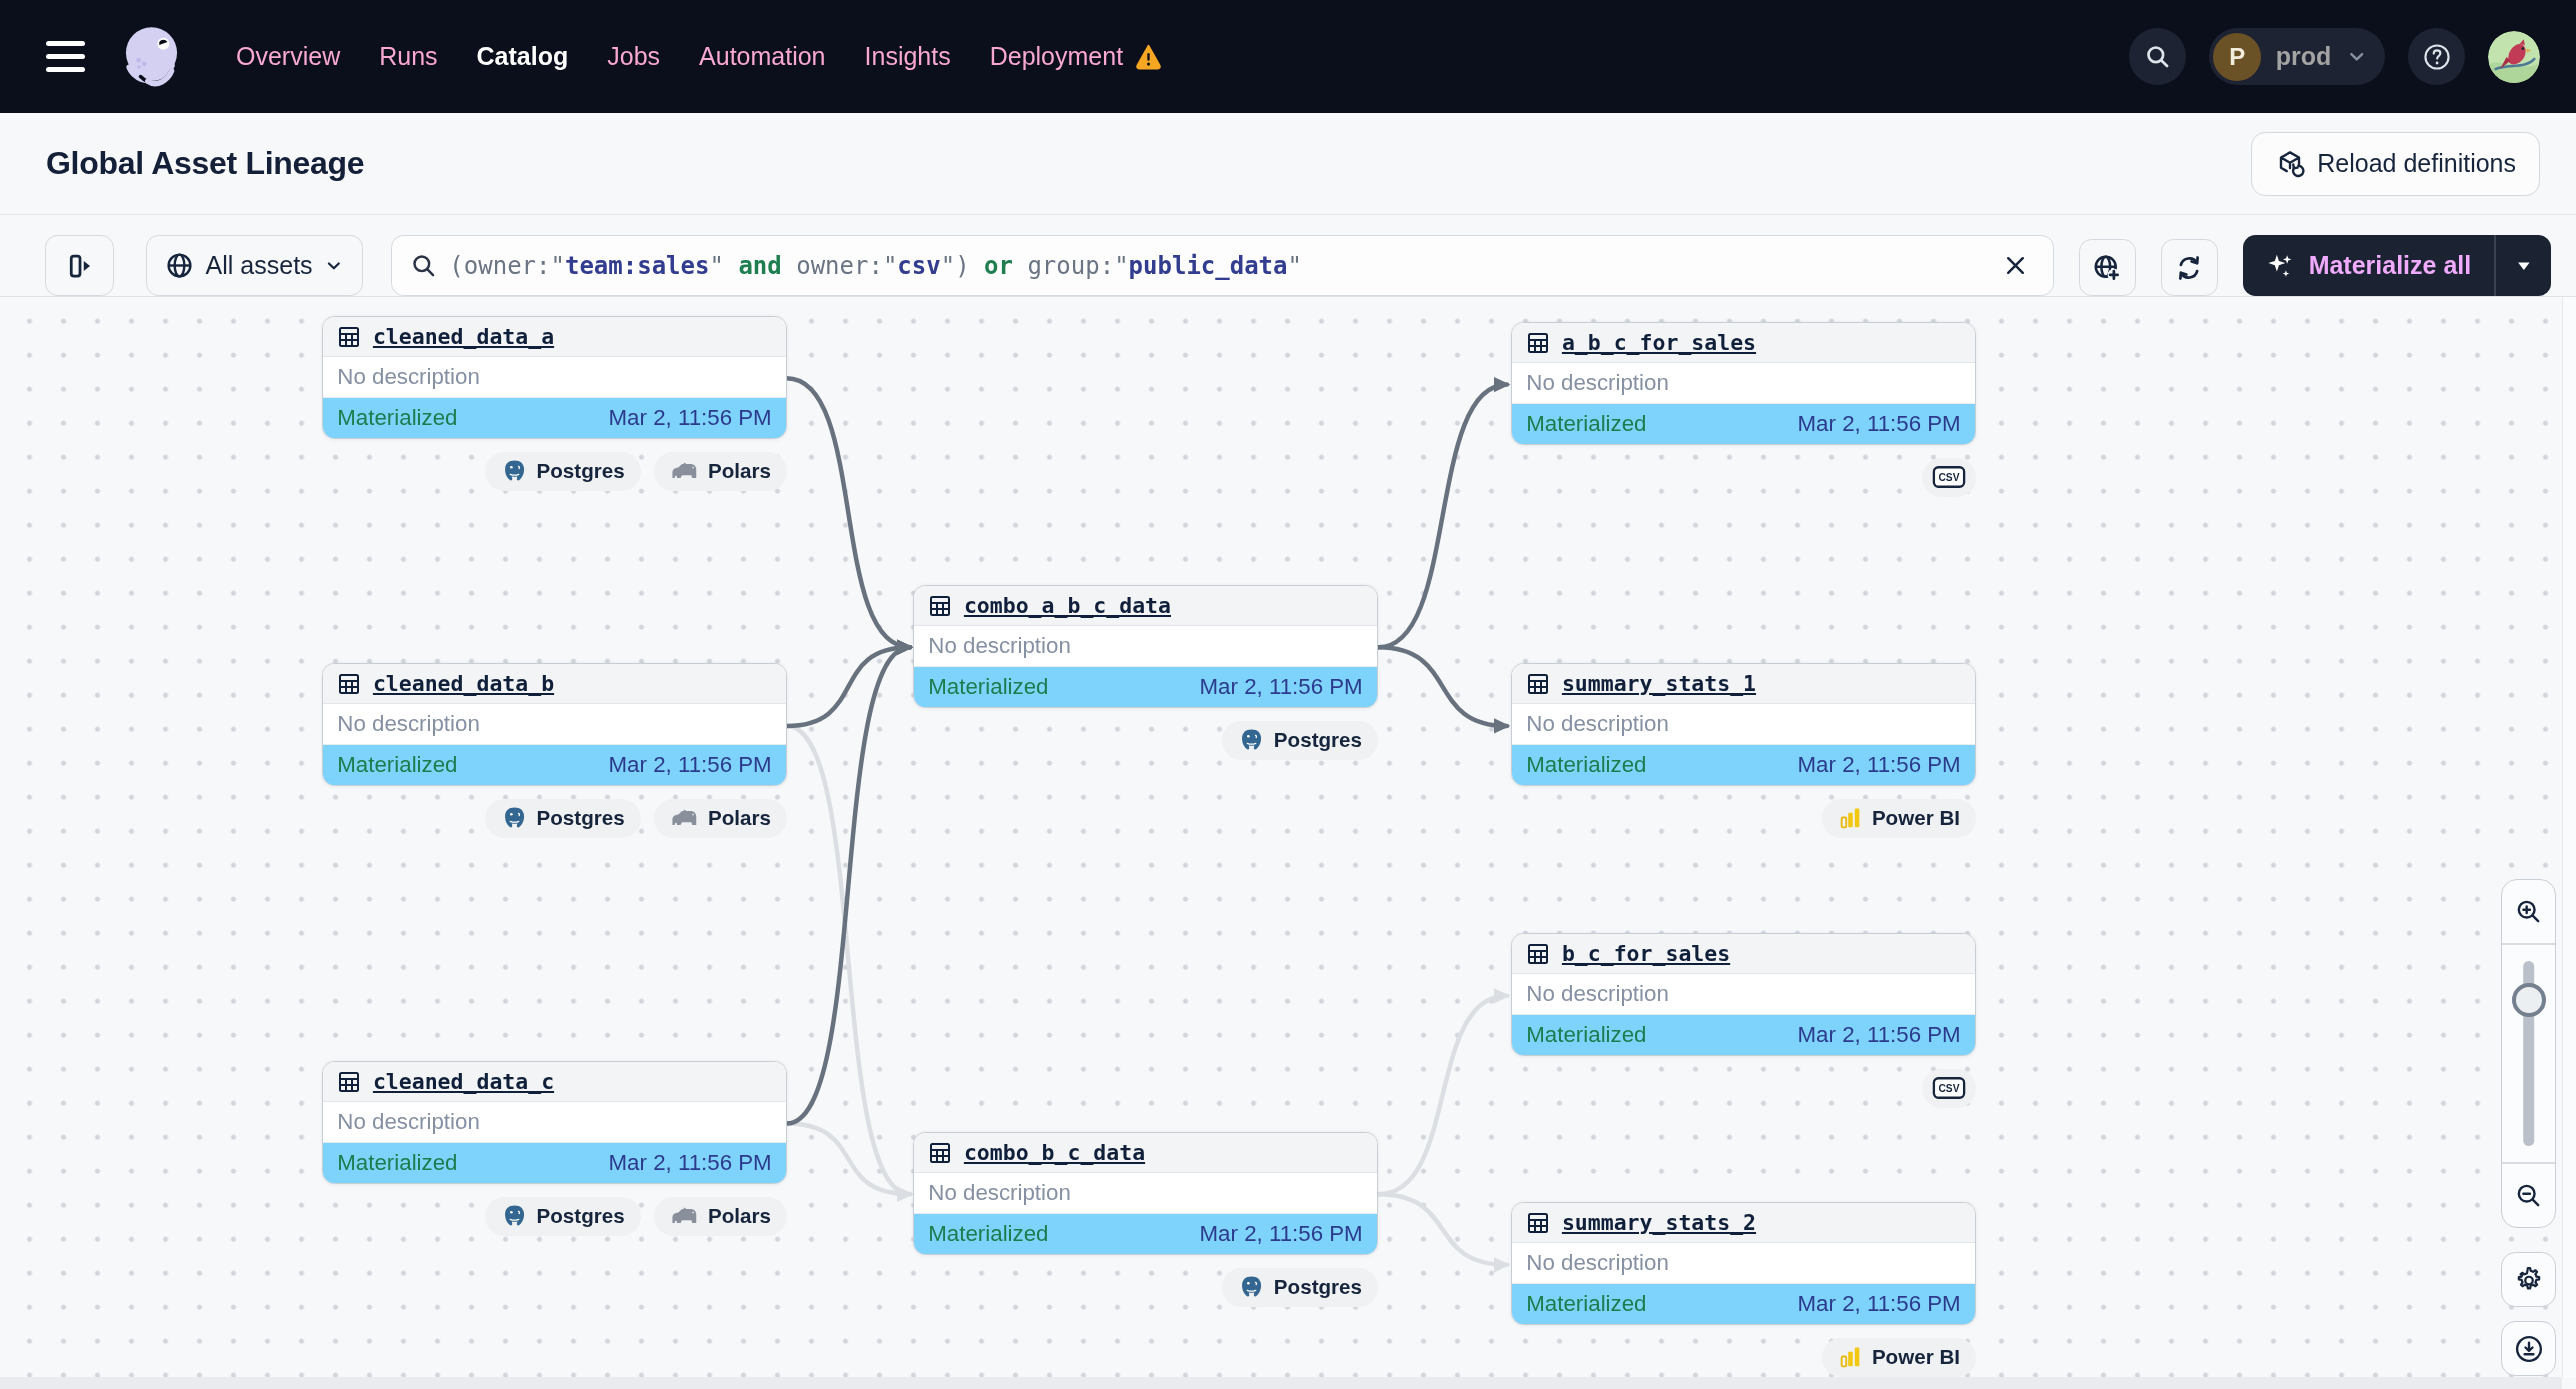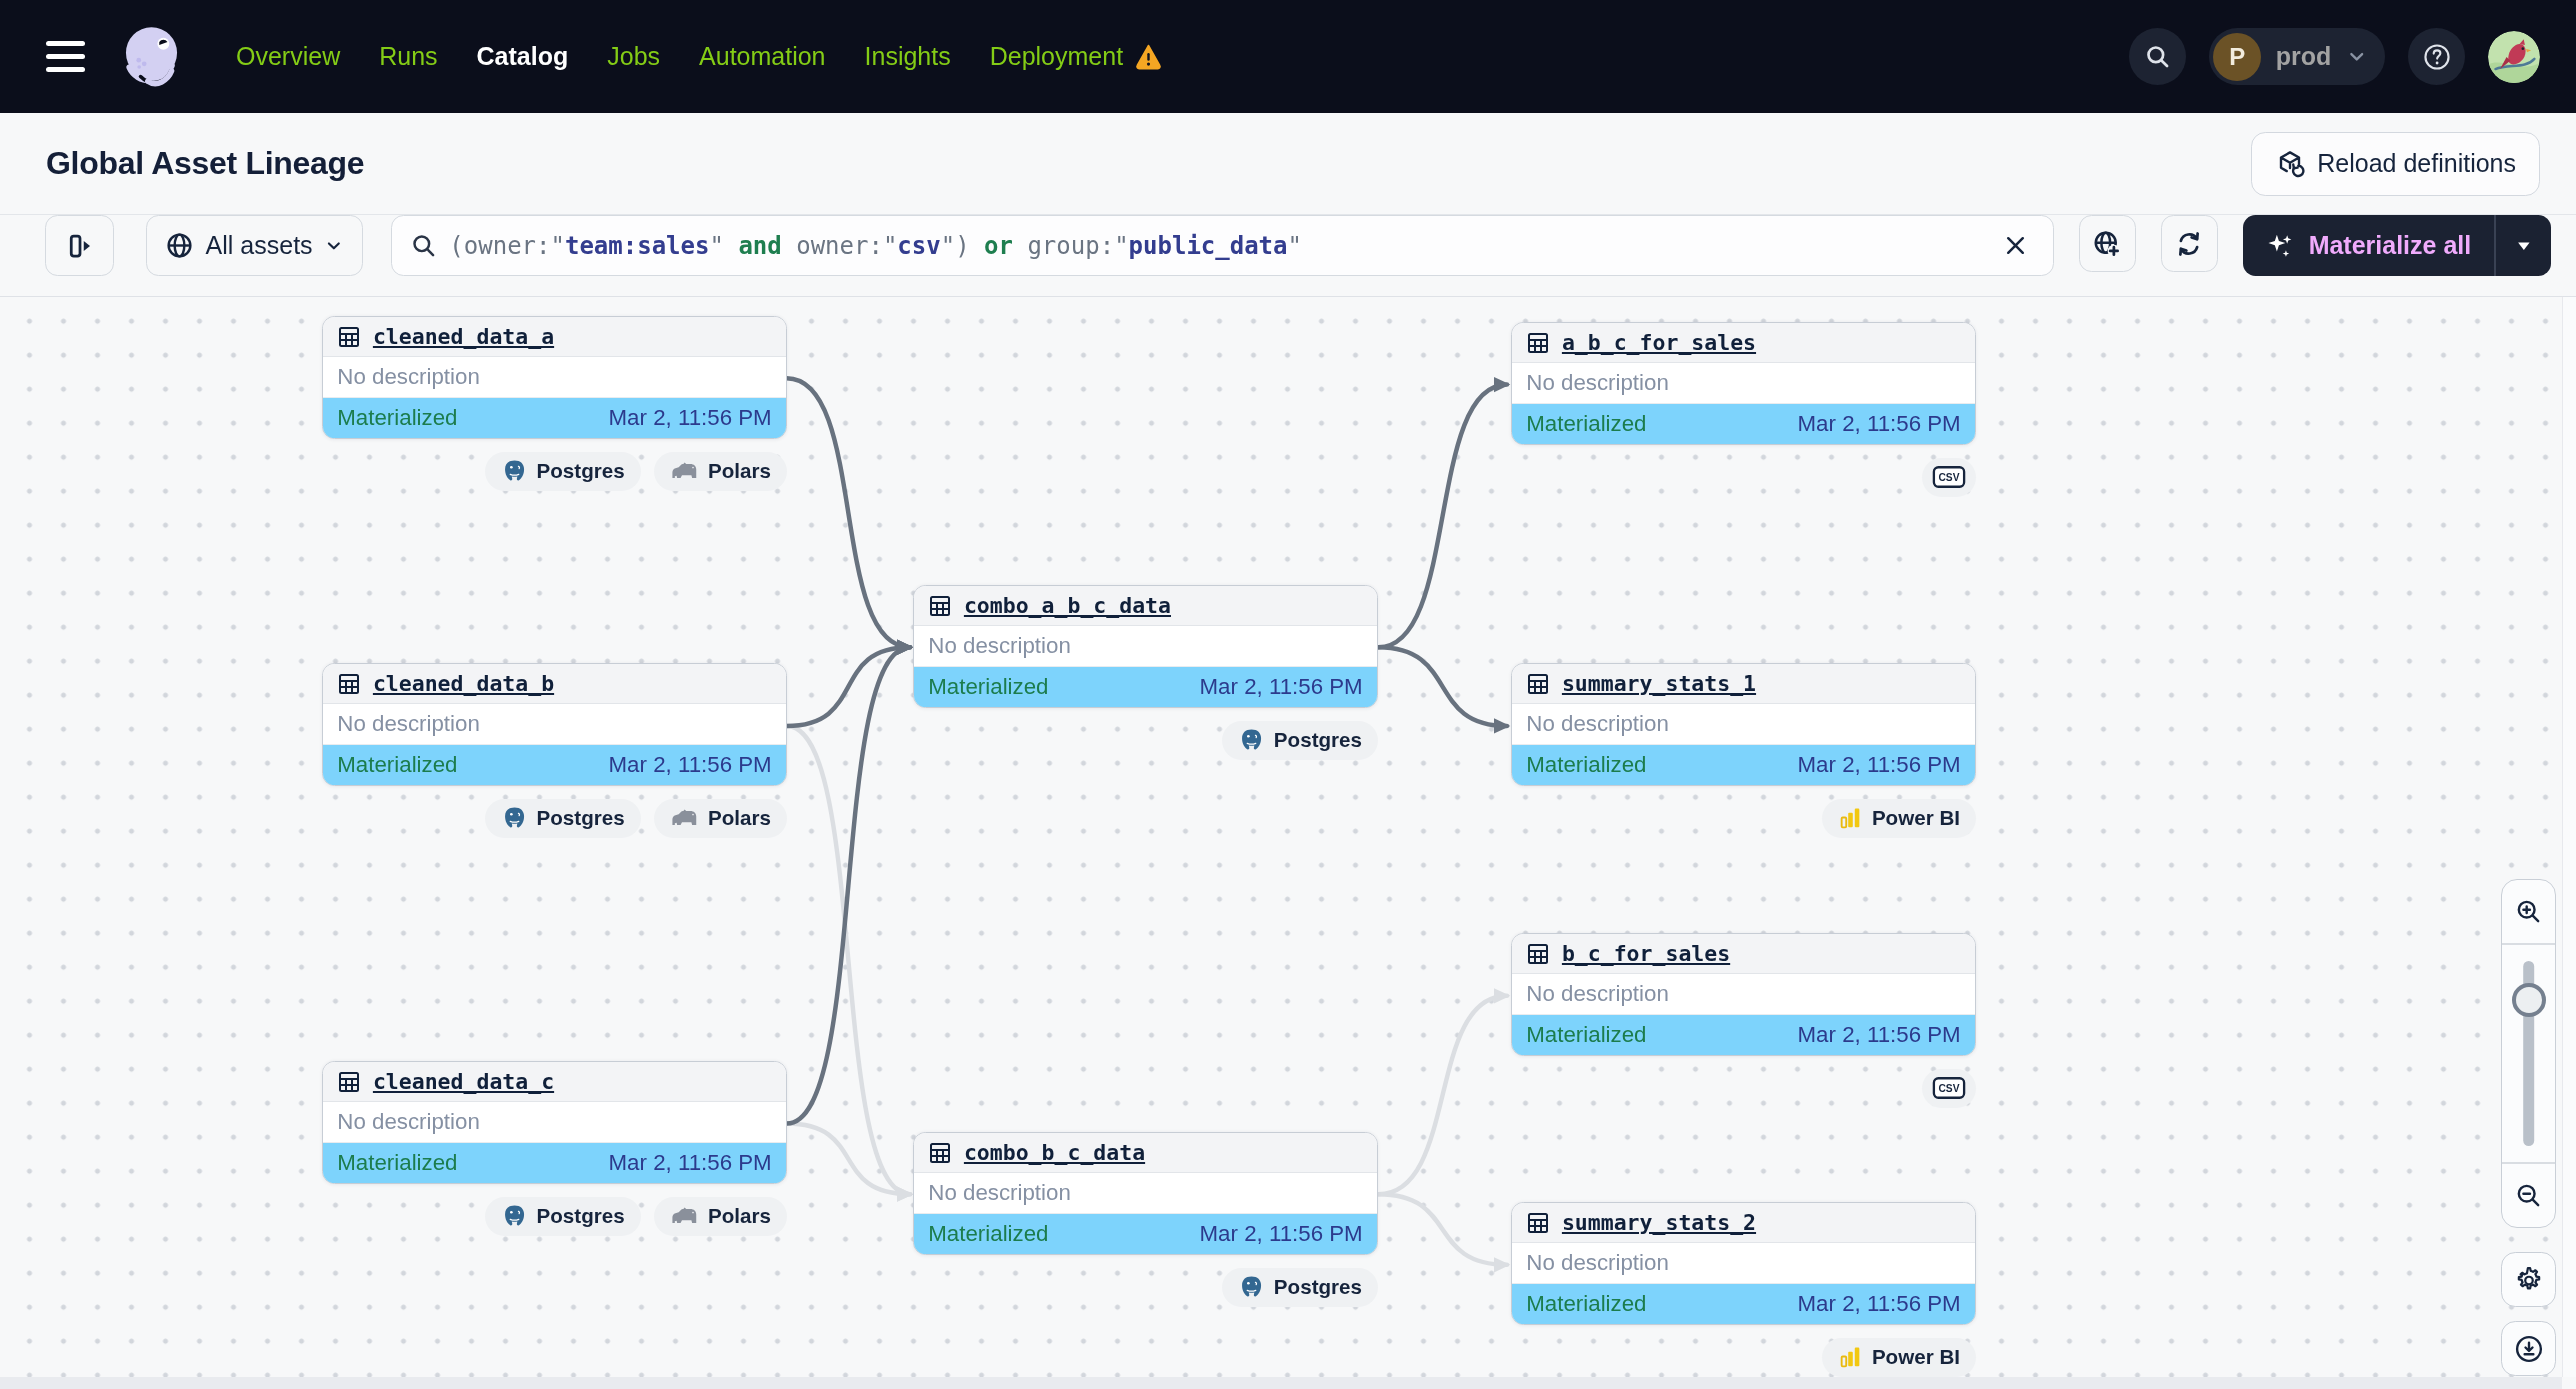--- a/index.html
+++ b/index.html
@@ -5,36 +5,36 @@
   * { margin:0; padding:0; box-sizing:border-box; }
   html,body { width:2576px; height:1389px; overflow:hidden; font-family:"Liberation Sans",sans-serif; }
   .app { position:relative; width:2576px; height:1389px; background:#F7F8F9; }
 
   
   .topbar { height:113px; background:#0B0E1B; display:flex; align-items:center; padding:0 36px 0 46px; }
   .hamburger { width:39px; height:32px; background:none; border:none; cursor:pointer; display:flex; flex-direction:column; justify-content:space-between; }
   .hamburger span { display:block; height:5.4px; background:#FFFFFF; border-radius:2.7px; }
   .logo { margin-left:30px; width:73px; height:73px; display:grid; place-items:center; }
   .primary-nav { display:flex; align-items:center; margin-left:48px; gap:39px; }
-  .nav-item { font-size:25px; color:#84cc16; font-weight:500; cursor:pointer; display:flex; align-items:center; gap:10.7px; }
+  .nav-item { font-size:25px; color:#f9a8d4; font-weight:500; cursor:pointer; display:flex; align-items:center; gap:10.7px; }
   .nav-item.active { color:#FFFFFF; font-weight:700; }
   .topbar-right { margin-left:auto; display:flex; align-items:center; gap:23px; }
   .circle-btn { width:57px; height:57px; border-radius:50%; background:#1D2332; border:none; display:grid; place-items:center; cursor:pointer; }
   .env-pill { height:57px; background:#1D2332; border:none; border-radius:29px; display:flex; align-items:center; gap:14.3px; padding:0 18px 0 4.5px; cursor:pointer; }
   .env-avatar { width:48px; height:48px; border-radius:50%; background:#6B5226; color:#F2ECDD; font-weight:700; font-size:24px; display:grid; place-items:center; }
   .env-label { color:#a3a3a3; font-size:25px; font-weight:600; }
   .avatar-btn { width:52px; height:52px; border-radius:50%; border:none; padding:0; overflow:hidden; background:none; cursor:pointer; }
 
   
   .page-header { height:102px; background:#F7F8F9; border-bottom:1.8px solid #E3E6EA; display:flex; align-items:center; padding:0 36px 0 46px; }
   .page-title { font-size:32px; font-weight:700; color:#141F38; letter-spacing:-0.3px; }
   .reload-btn { margin-left:auto; height:64px; border:1.8px solid #D3D8DF; background:#FCFCFD; border-radius:14.3px; display:flex; align-items:center; gap:12.5px; padding:0 23px; font-size:25px; color:#16243C; font-weight:500; cursor:pointer; }
 
   
-  .filter-bar { height:82px; background:#F7F8F9; border-bottom:1.8px solid #DFE2E7; display:flex; align-items:flex-start; padding:0 25px 0 45px; }
+  .filter-bar { height:82px; background:#F7F8F9; border-bottom:1.8px solid #DFE2E7; display:flex; align-items:flex-end; padding:0 25px 0 45px; }
   .icon-btn { height:61px; border:1.8px solid #D5DAE0; background:transparent; border-radius:12.5px; display:flex; align-items:center; justify-content:center; cursor:pointer; }
   .toggle-btn { width:69px; }
   .scope-btn { padding:0 18px; gap:11.6px; font-size:25px; color:#16243C; font-weight:500; margin-left:32px; }
   .search-box { flex:1; margin-left:28px; height:61px; border:1.8px solid #D5DAE0; background:#FDFDFE; border-radius:12.5px; display:flex; align-items:center; padding:0 18px; gap:12.5px; }
   .query { font-family:"DejaVu Sans Mono",monospace; font-size:24px; display:flex; }
   .query span { white-space:pre; }
   .clear-btn { margin-left:auto; background:none; border:none; cursor:pointer; display:grid; place-items:center; width:39px; height:39px; }
   .sq-btn { width:57px; height:57px; margin-left:25px; border:1.8px solid #D5DAE0; border-radius:12.5px; background:transparent; display:grid; place-items:center; cursor:pointer; }
   .materialize { margin-left:25px; height:61px; background:#1B2232; border-radius:12.5px; display:flex; align-items:center; color:#fff; overflow:hidden; }
   .mat-main { display:flex; align-items:center; gap:14px; padding:0 23px; font-size:25px; font-weight:600; height:100%; background:none; border:none; color:#f0abfc; cursor:pointer; }

